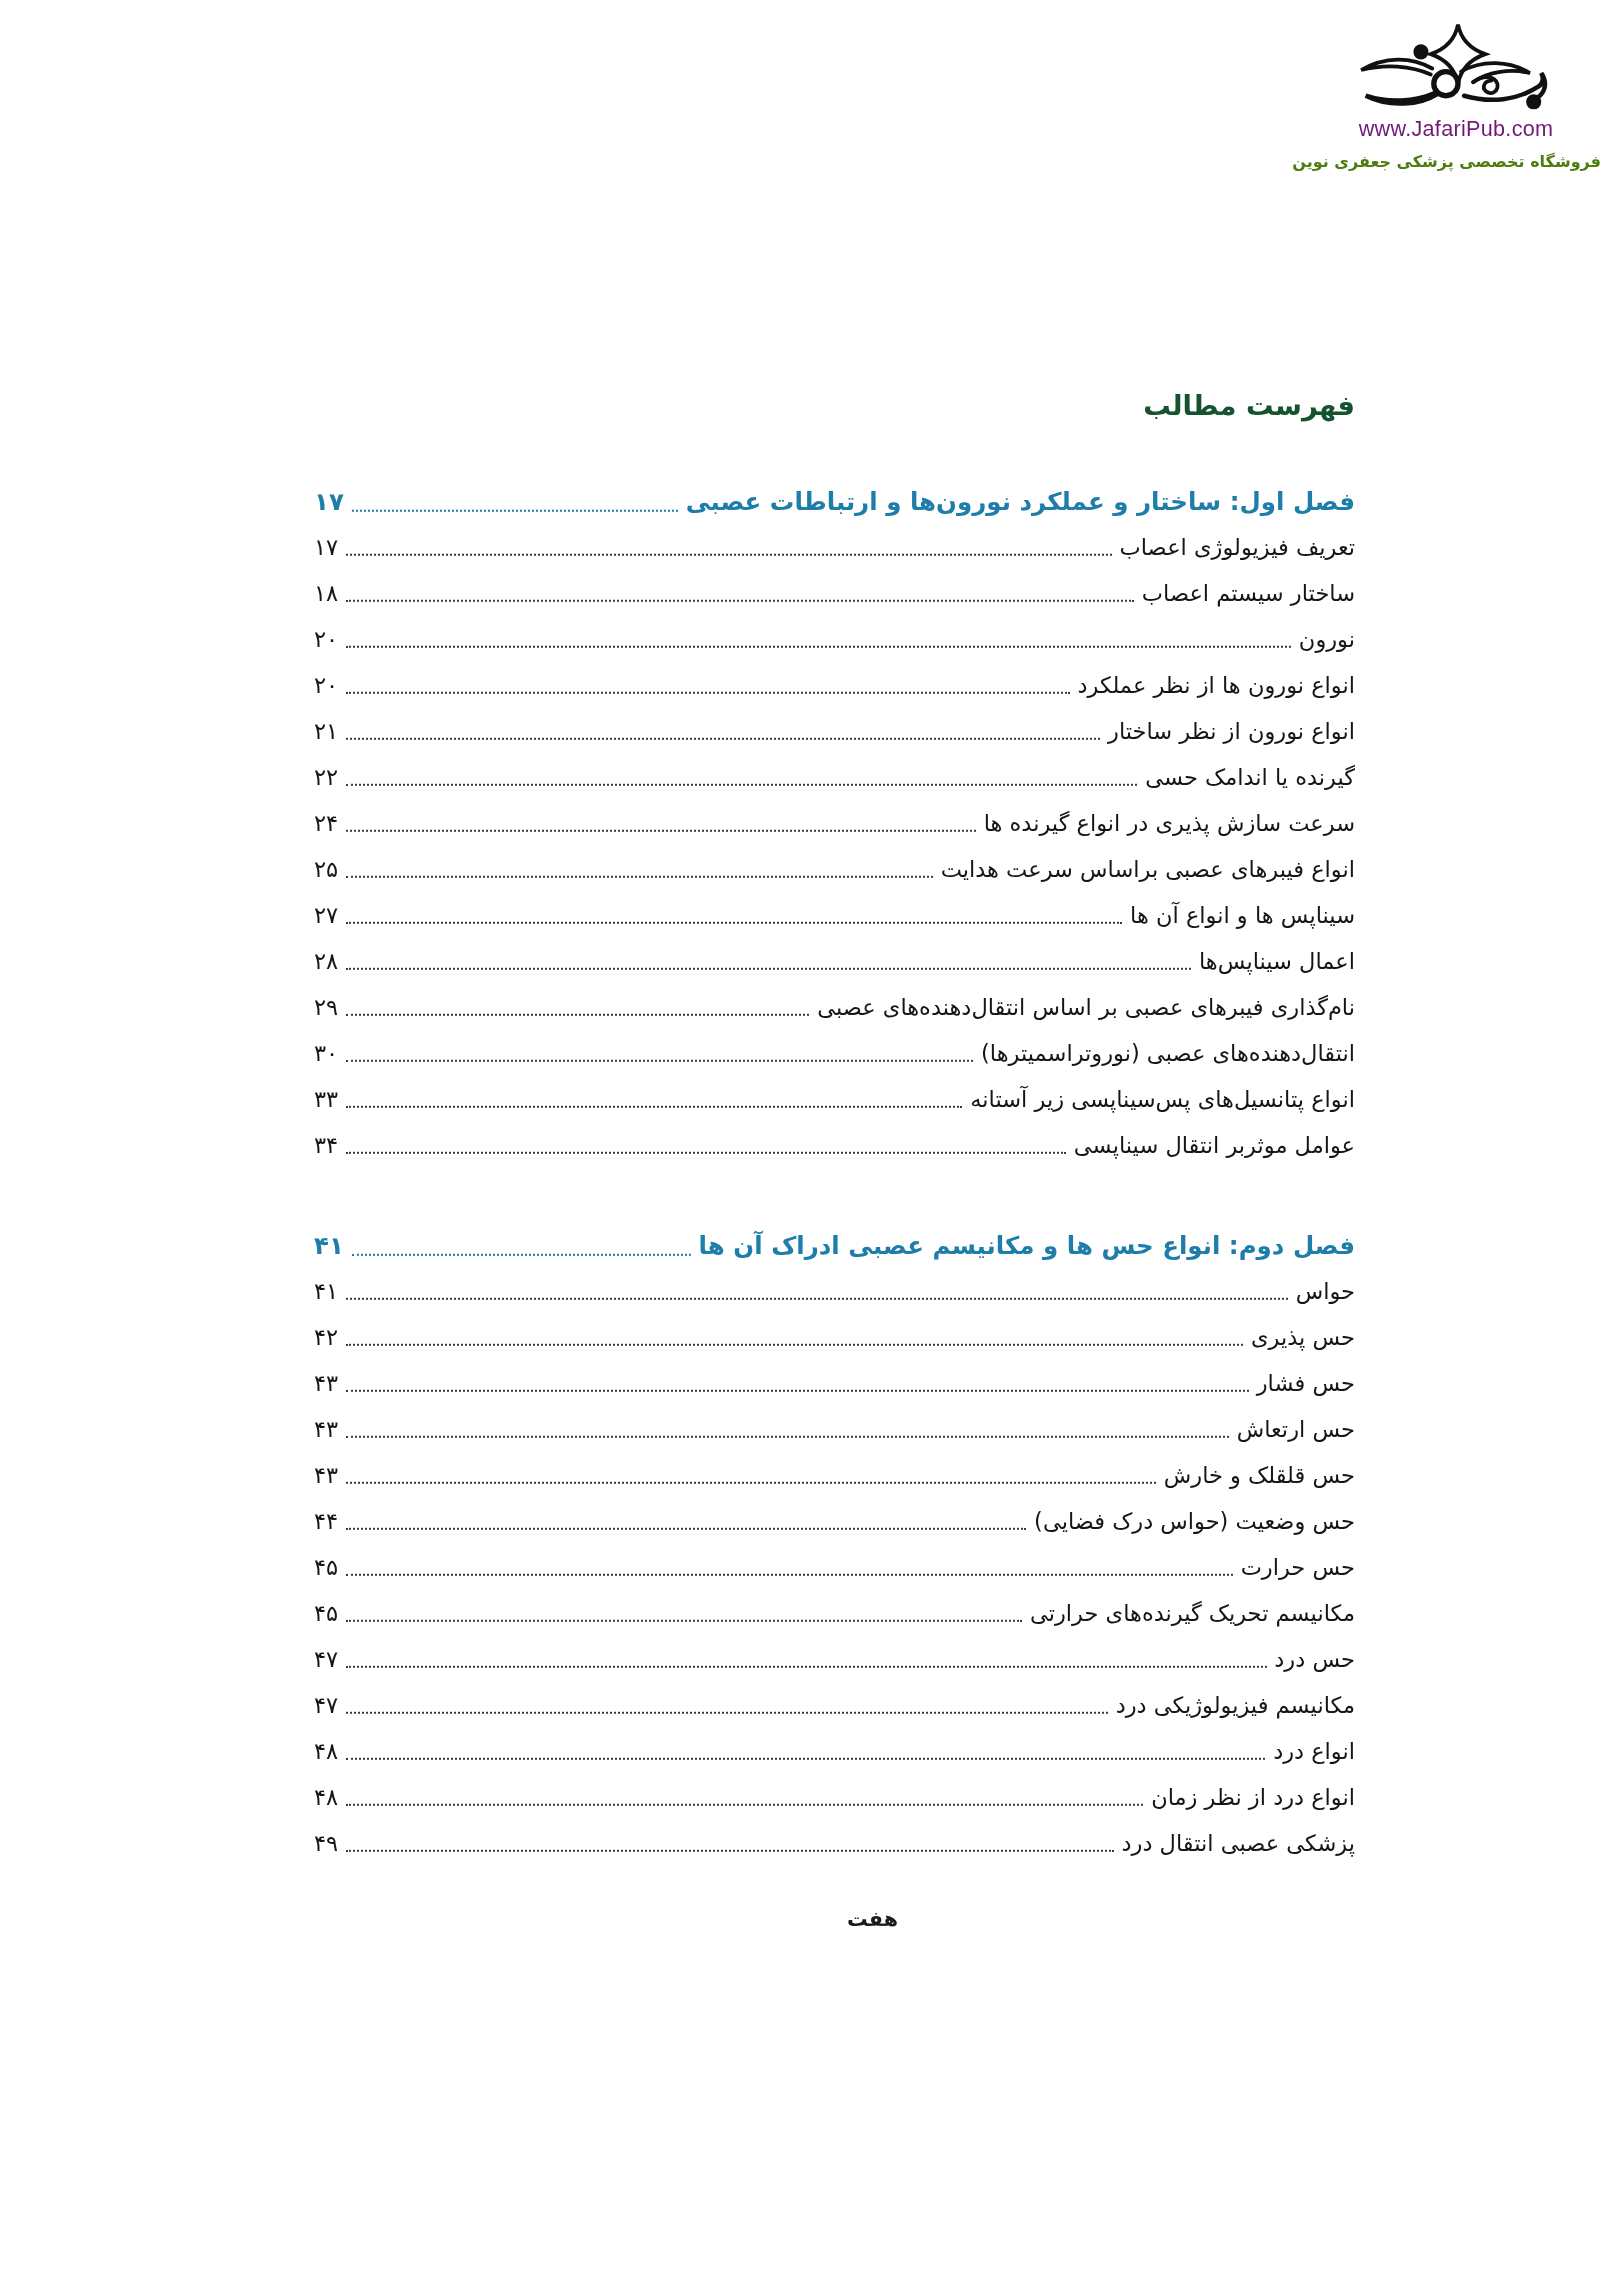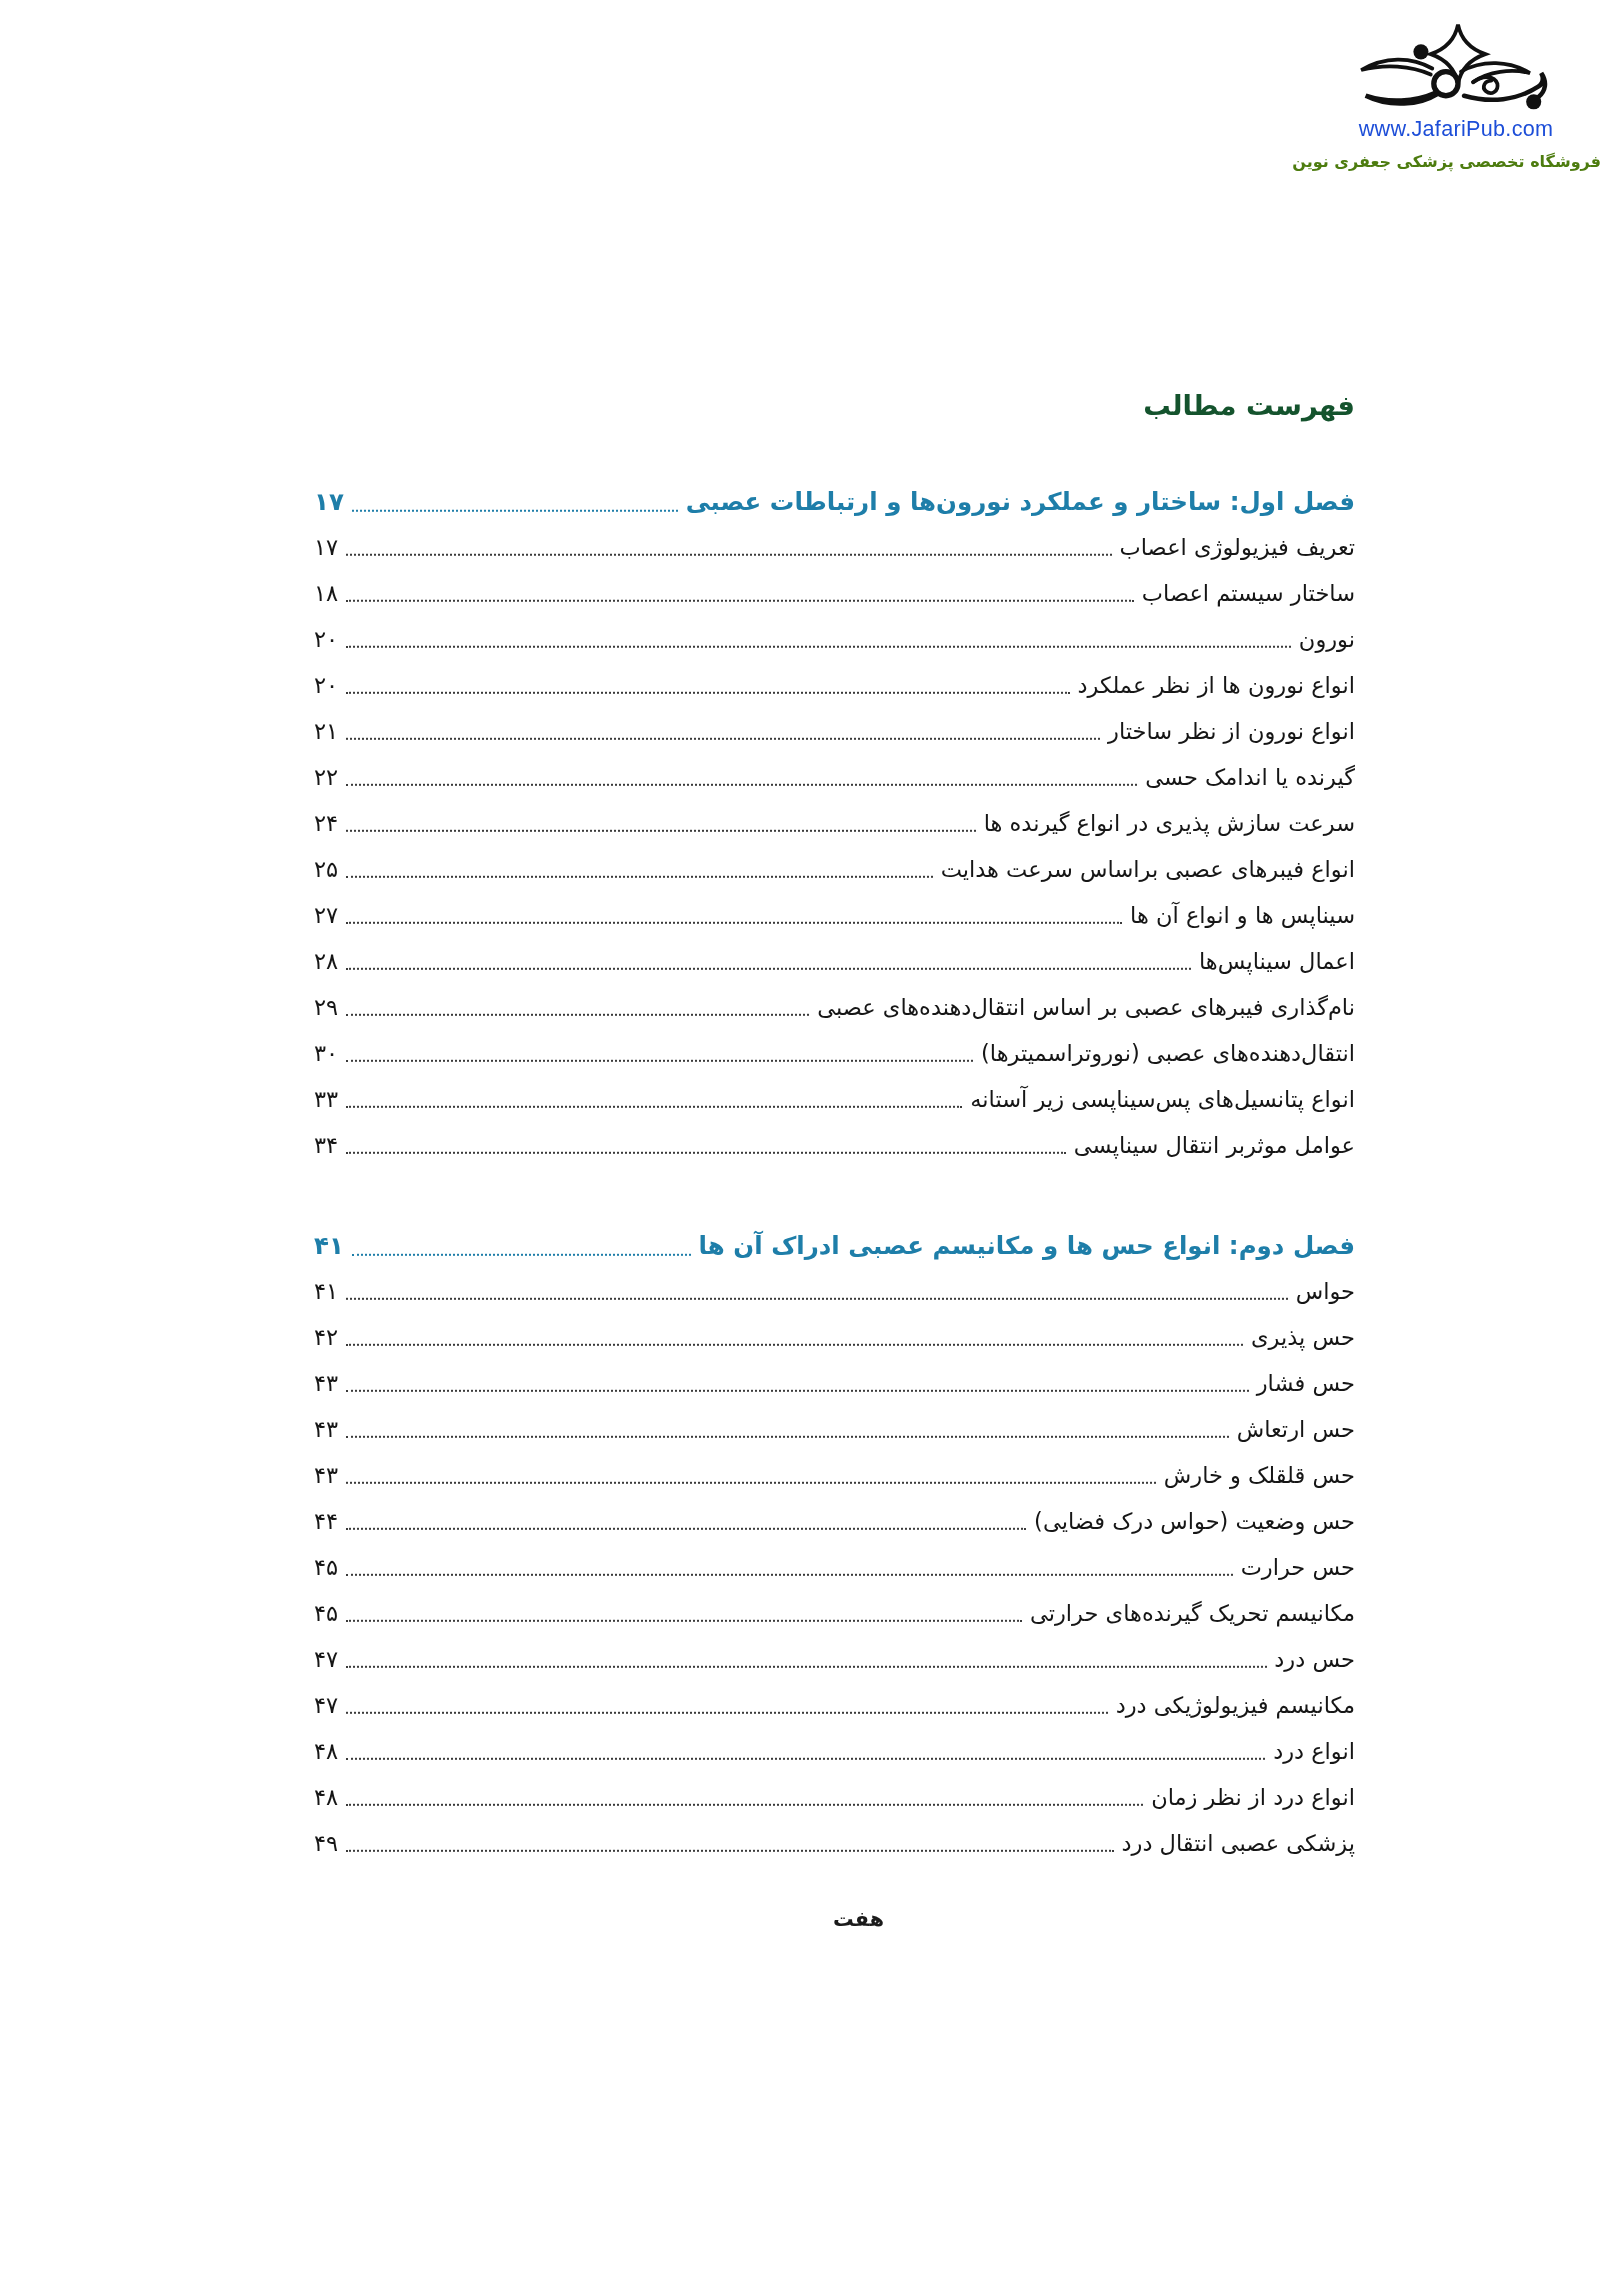--- a/index.html
+++ b/index.html
@@ -18,21 +18,21 @@
     position: absolute;
     top: 19.6px;
     left: 1311px;
     width: 290px;
     text-align: center;
   }
   .logo-mark { display: block; margin: 0 auto; width: 227px; height: 94px; }
   .logo-url {
     font-family: "Liberation Sans", "DejaVu Sans", sans-serif;
     font-size: 21.6px;
-    color: #1d4ed8;
+    color: #701a75;
     letter-spacing: 0.3px;
     margin-top: 2px;
   }
   .logo-tagline {
     direction: rtl;
     font-size: 16px;
     font-weight: bold;
     color: #4d7c0f;
     margin-top: 10.8px;
     white-space: nowrap;
@@ -74,21 +74,21 @@
     transform: translateY(7.8px);
   }
   .entry-row .dots { border-color: #3a3a3a; }
   .heading-row .dots { transform: translateY(8.8px); }
   .page-num { font-size: inherit; text-align: right; }
 
   
   .footer {
     position: absolute;
     top: 1907px;
-    left: 338px;
+    left: 352px;
     width: 1041px;
     text-align: center;
     direction: rtl;
     font-size: 20.6px;
     font-weight: bold;
     color: #1b1b1b;
   }
 </style>
 </head>
 <body>

